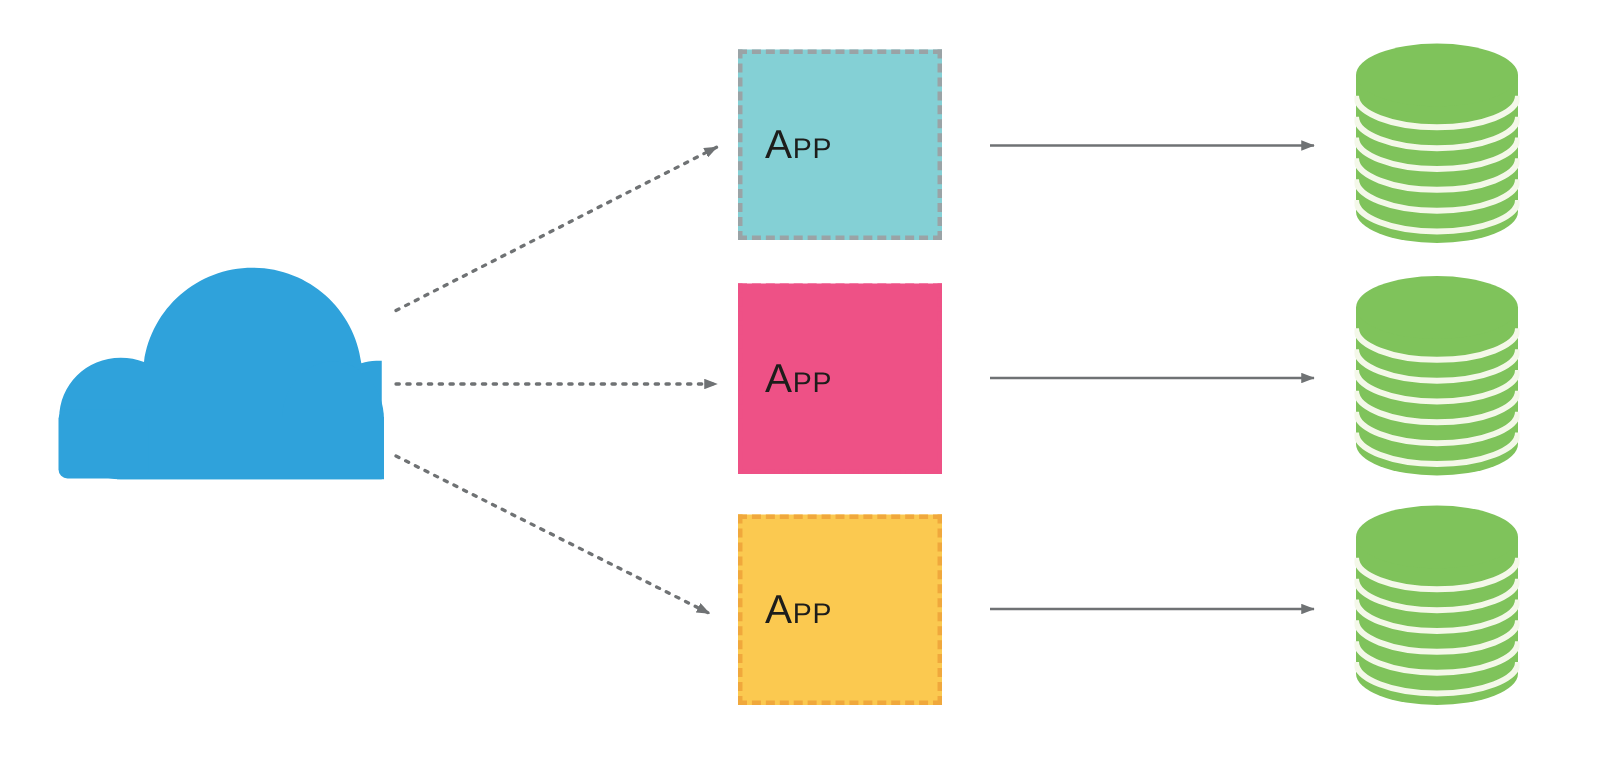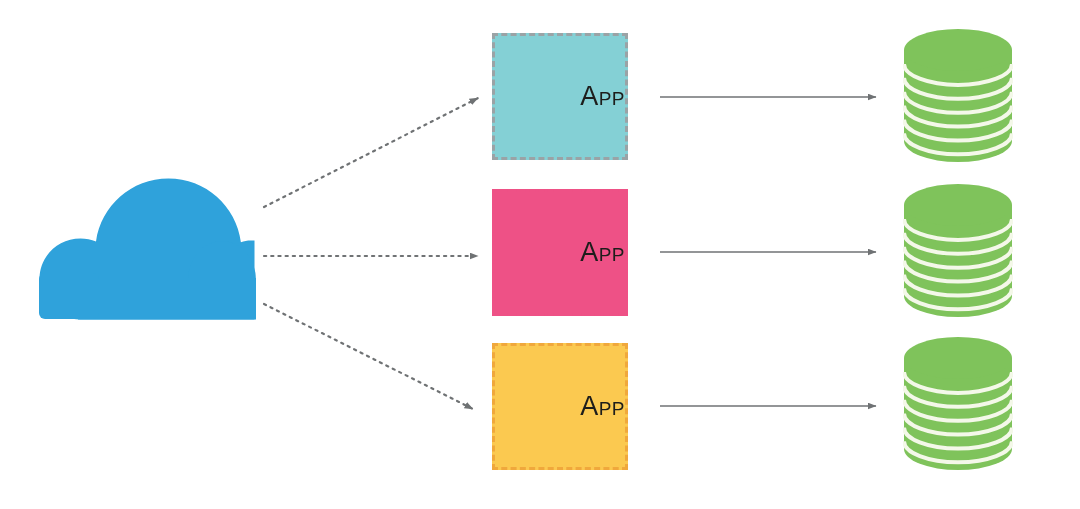--- a/index.html
+++ b/index.html
@@ -25,23 +25,24 @@
     height: 509px;
   }
   #svg-layer { pointer-events: none; }
 
   
   .app-box {
     position: absolute;
     box-sizing: border-box;
     display: flex;
     align-items: center;
-    justify-content: flex-end;
+    justify-content: flex-start;
     border-style: dashed;
     border-width: 3px;
+    padding-left: 15px;
   }
   .app-label {
     font-family: "Liberation Sans", sans-serif;
     font-size: 27px;
     font-variant: small-caps;
     letter-spacing: 0.5px;
     color: #1d1d1b;
     line-height: 1;
     font-weight: 400;
   }

